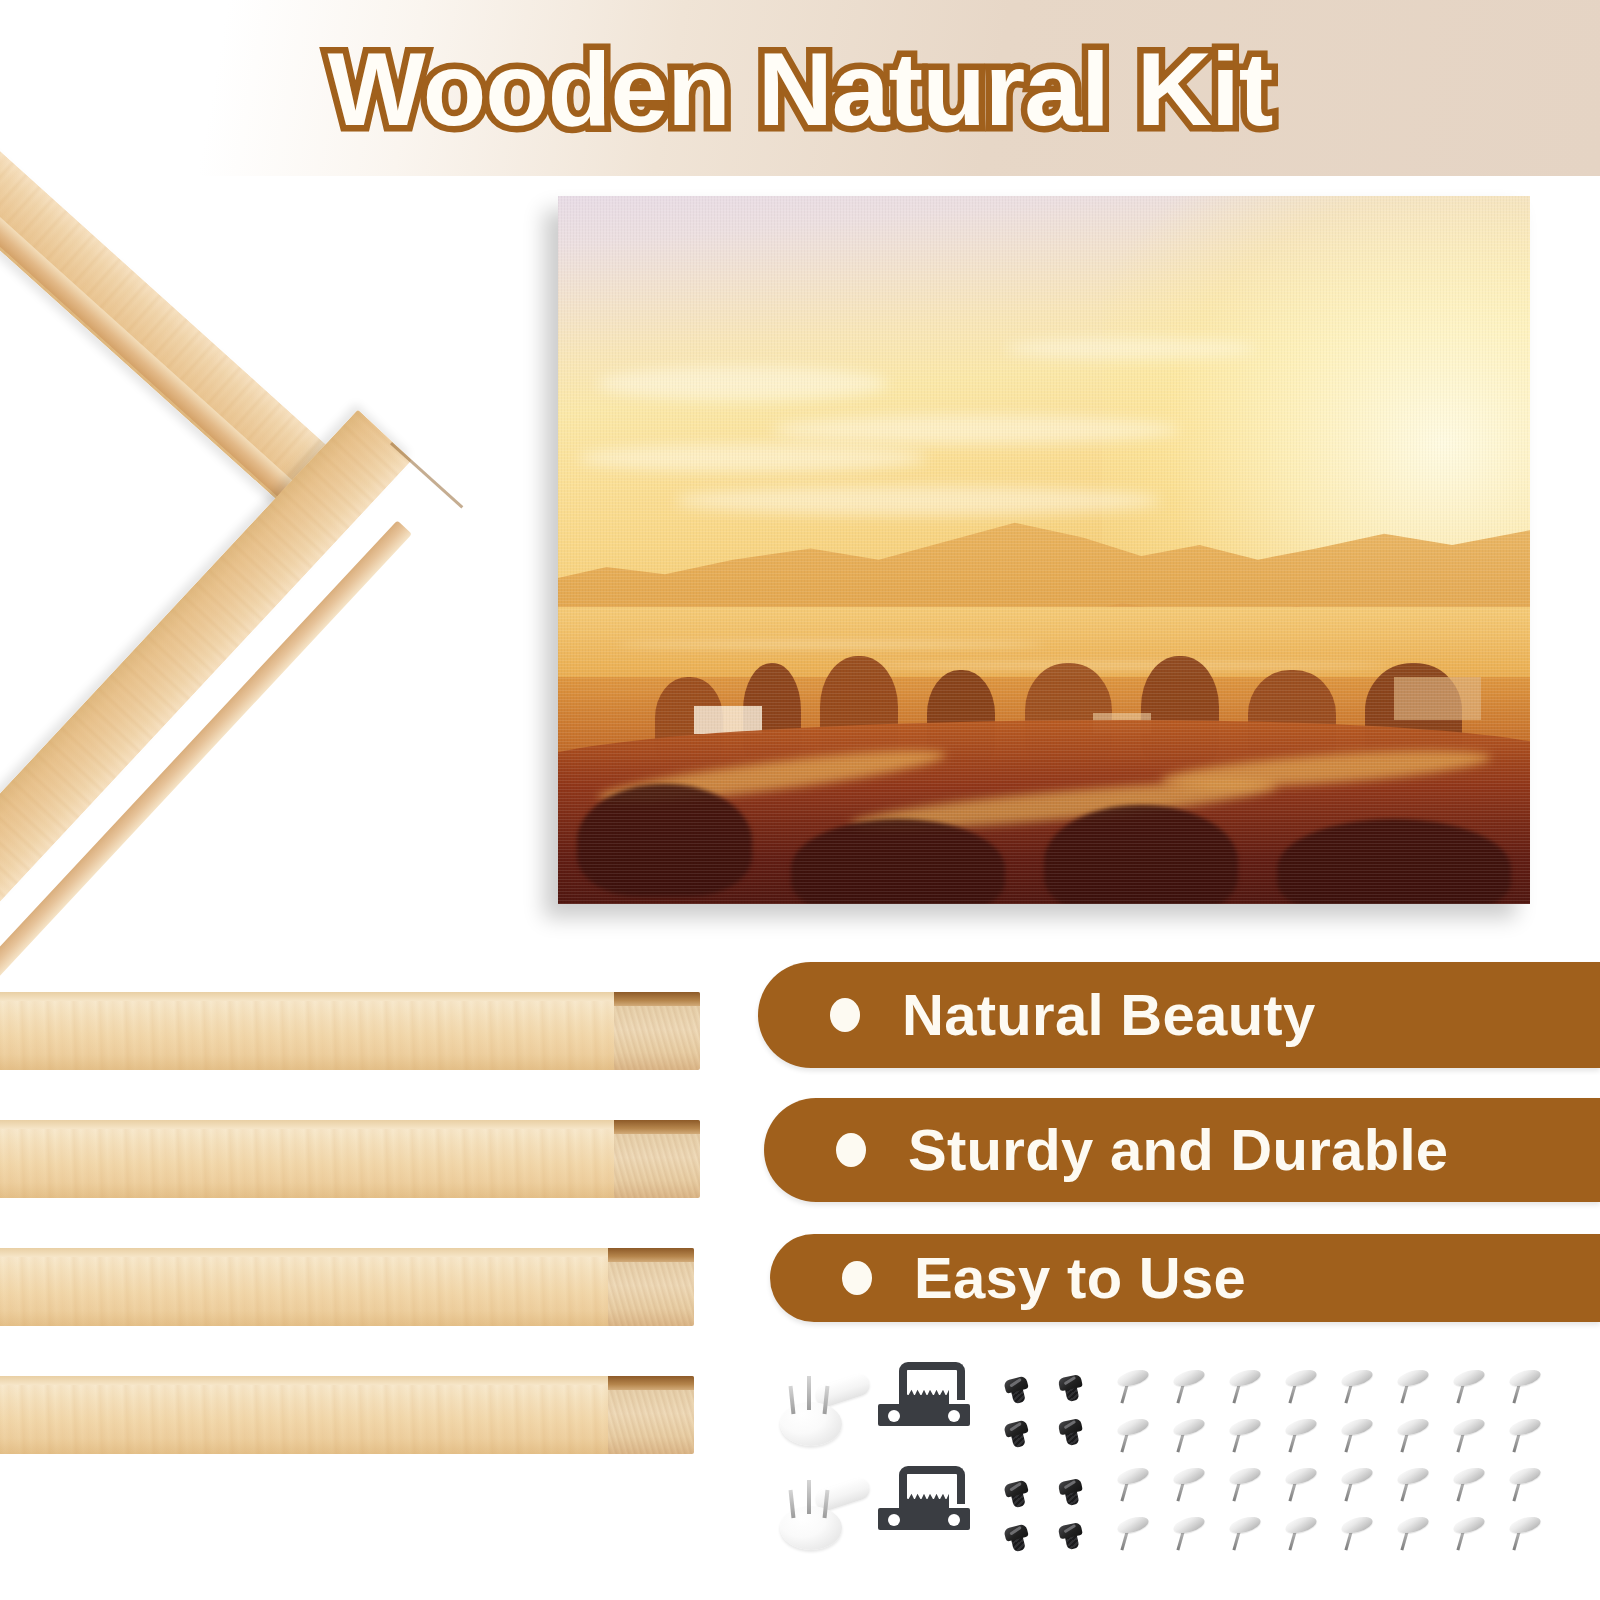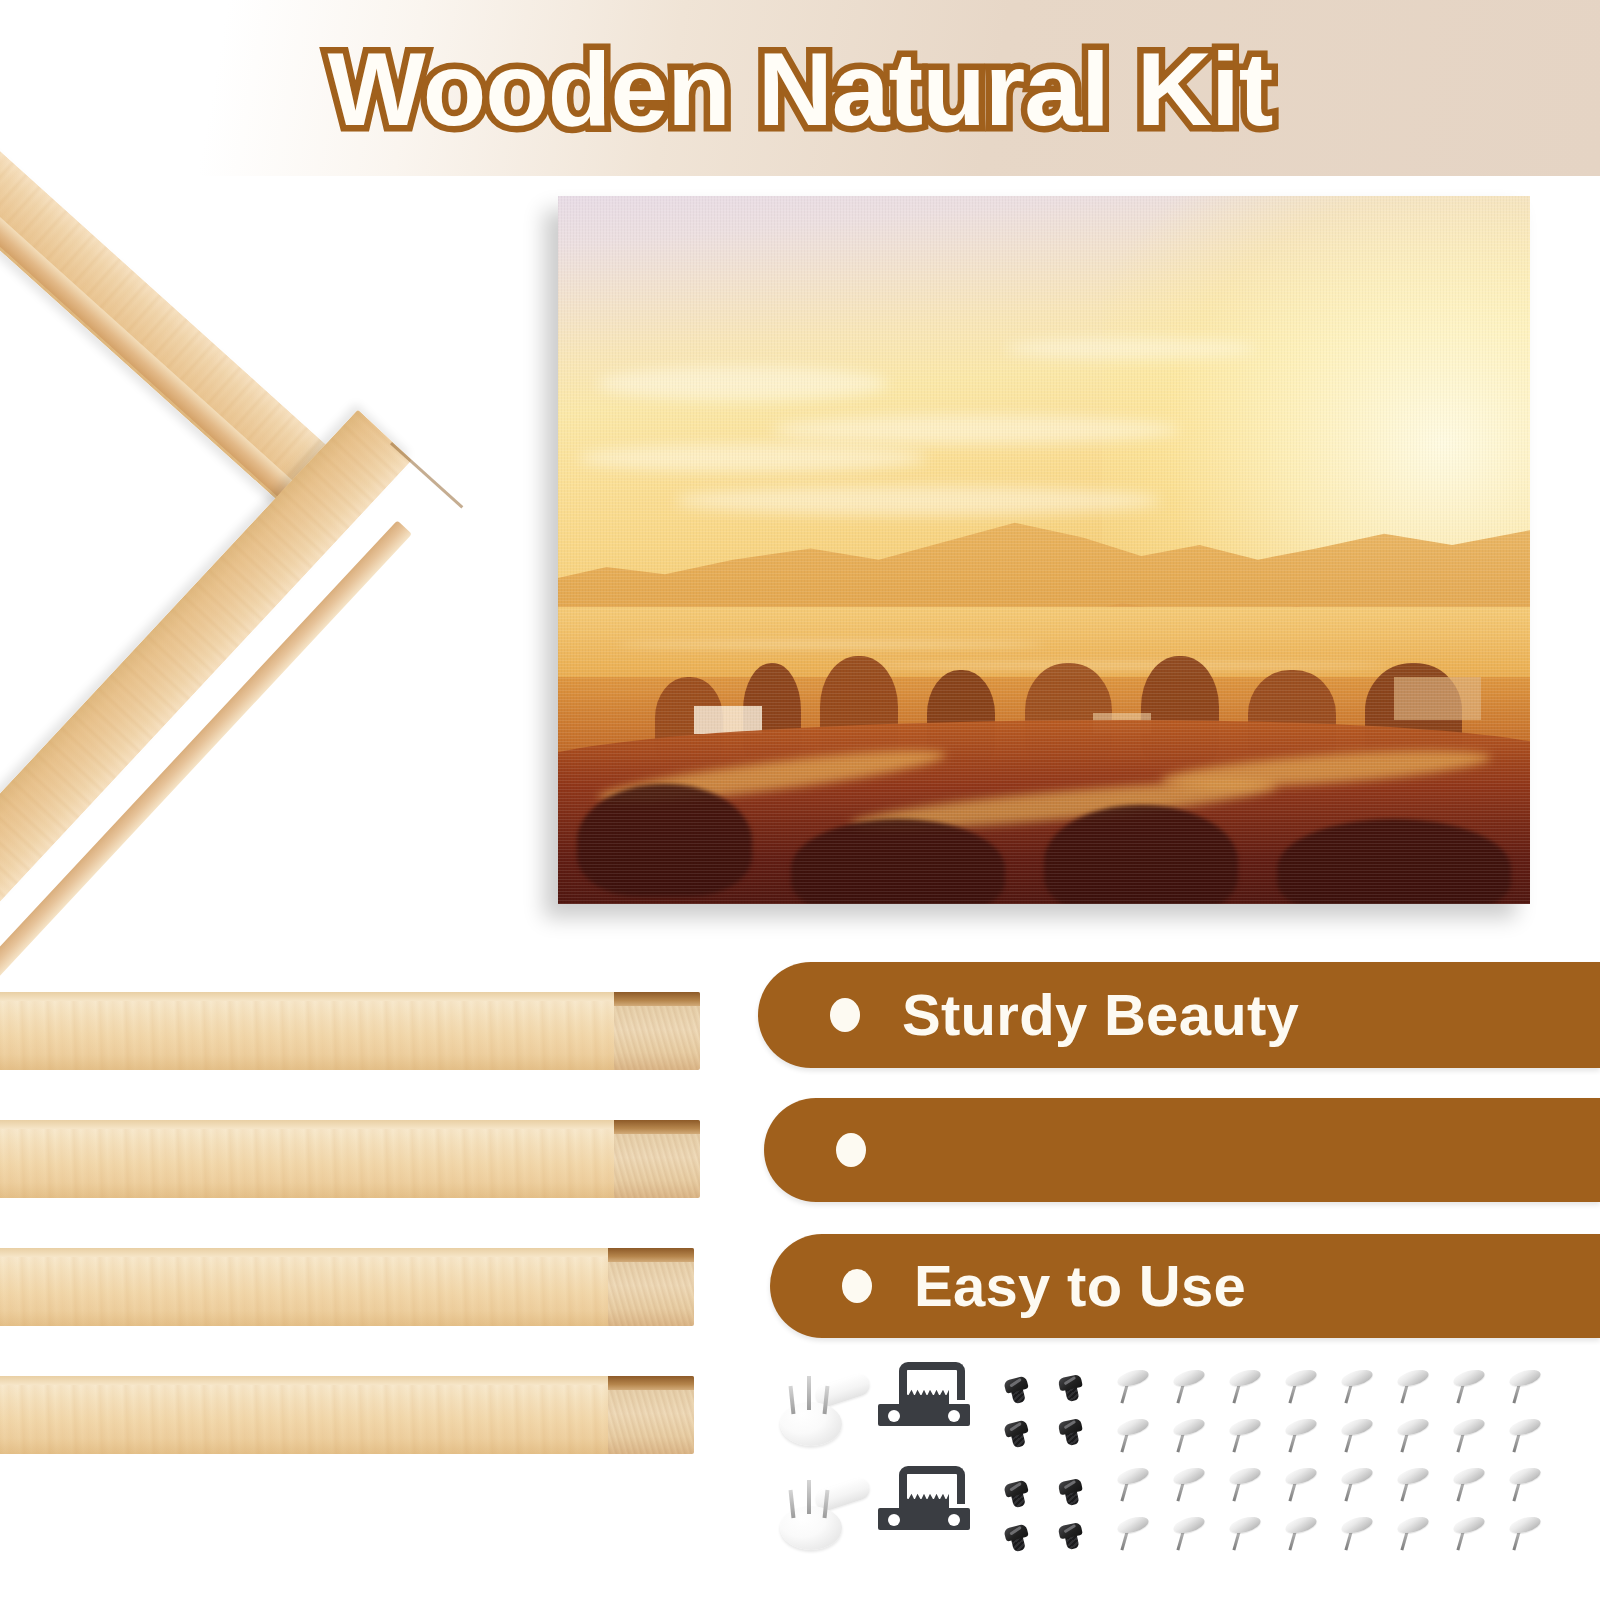--- a/index.html
+++ b/index.html
@@ -254,26 +254,27 @@
 </div>
 <div class="bar" style="top:1376px;width:700px;">
   <div class="bar-body"></div>
   <div class="bar-top"></div>
   <div class="bar-cap"></div>
   <div class="bar-cap-dark"></div>
 </div>
 
 <div class="pill" style="top:962px;left:758px;height:106px;">
   <span class="pill-dot"></span>
-  <span class="pill-label">Sturdy Beauty</span>
+  <span class="pill-label">Natural Beauty</span>
 </div>
 <div class="pill" style="top:1098px;left:764px;height:104px;">
   <span class="pill-dot"></span>
-</div>
-<div class="pill" style="top:1234px;left:770px;height:104px;text-align:right;">
+  <span class="pill-label">Sturdy and Durable</span>
+</div>
+<div class="pill" style="top:1234px;left:770px;height:88px;text-align:right;">
   <span class="pill-dot"></span>
   <span class="pill-label">Easy to Use</span>
 </div>
 
 <div id="hardware">
 
   <div class="hw-hook" style="left:16px;top:6px;">
     <div class="hook-arm"></div>
     <div class="hook-disc"></div>
     <div class="hook-pin" style="left:14px;top:20px;height:28px;transform:rotate(-6deg);"></div>

